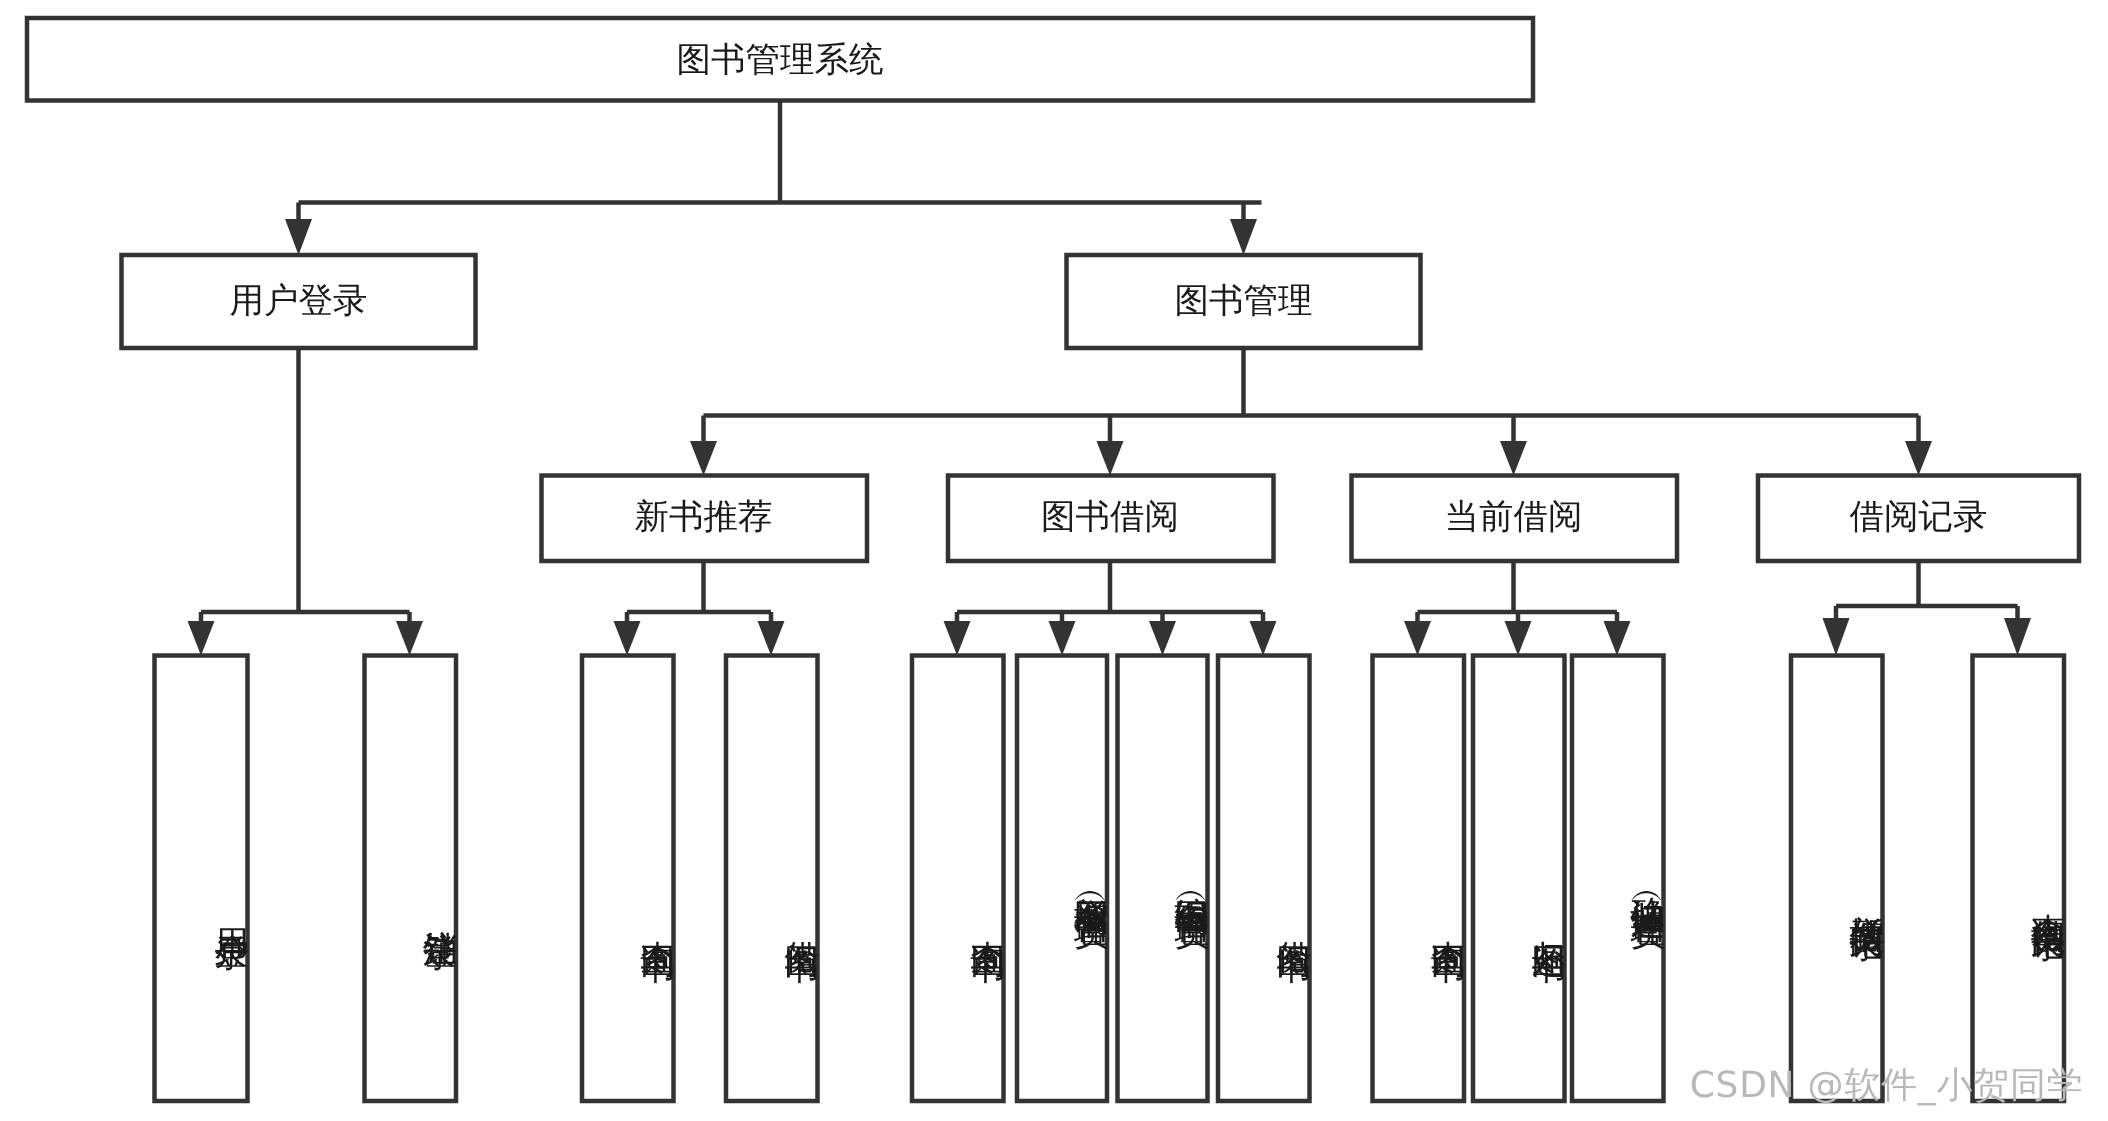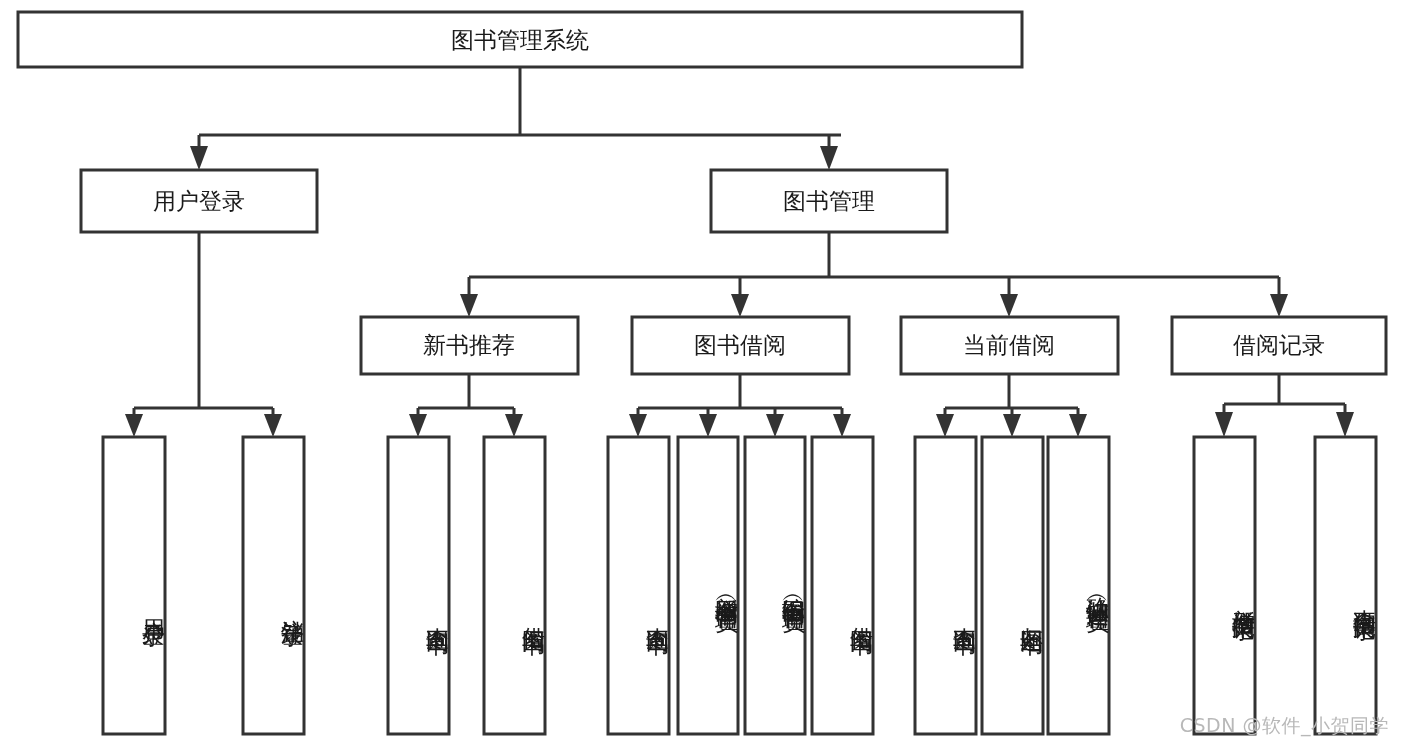--- a/index.html
+++ b/index.html
@@ -59,21 +59,21 @@
     align-items: flex-start;
     justify-content: center;
     white-space: nowrap;
     pointer-events: none;
   }
   .watermark {
     position: absolute;
     right: 16px;
     bottom: 8px;
     font-family: "DejaVu Sans", "Liberation Sans", sans-serif;
-    font-size: 19px;
+    font-size: 24px;
     color: #b8b8b8;
     letter-spacing: 0.5px;
     white-space: nowrap;
   }
 </style>
 </head>
 <body>
 
 <div id="diagram-root">
   <svg class="diagram" viewBox="0 0 1405 747">

